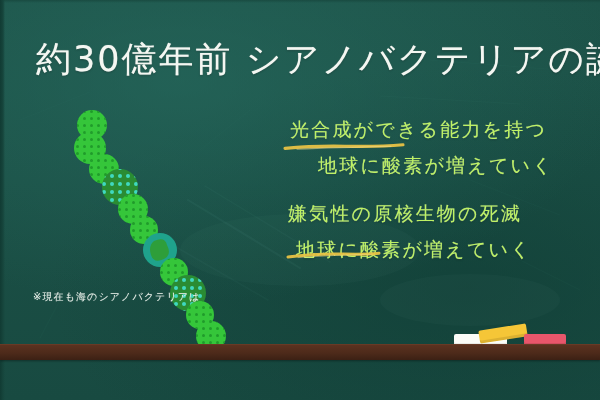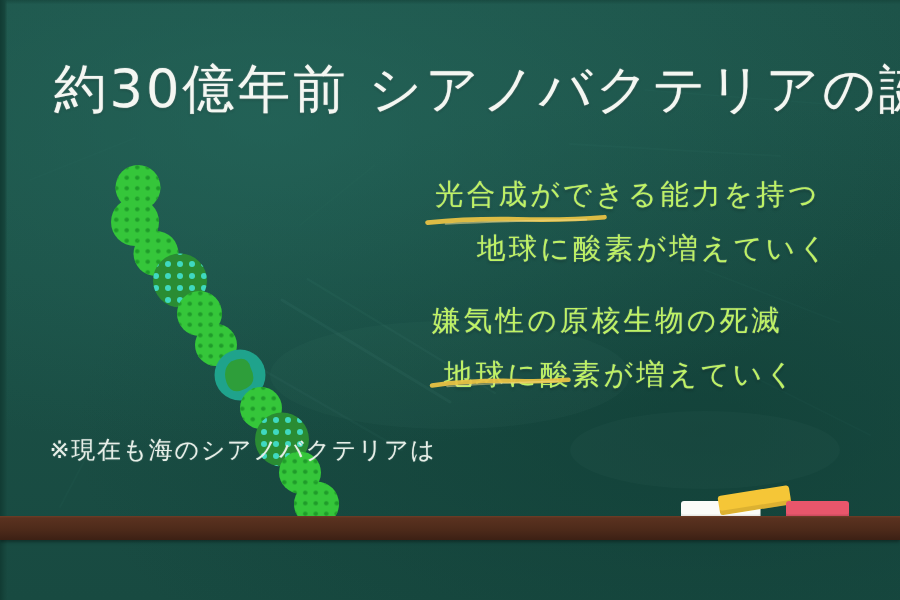--- a/index.html
+++ b/index.html
@@ -68,21 +68,21 @@
     text-shadow: 0 0 1px rgba(255,255,255,0.4), 0 1px 2px rgba(0,0,0,0.25);
   }
   .para.l1a { left: 290px; top: 117px; }
   .para.l1b { left: 292px; top: 153px; margin-left: 26px; }
   .para.l2a { left: 288px; top: 201px; }
   .para.l2b { left: 296px; top: 237px; }
 
   .note {
     position: absolute;
     color: #e7efe8;
-    font-size: 16px;
+    font-size: 10px;
     letter-spacing: 1.1px;
     white-space: nowrap;
     text-shadow: 0 0 1px rgba(255,255,255,0.35);
   }
   .note.n1 { left: 33px; top: 290px; }
   .note.n2 { left: 30px; top: 312px; }
 
   
   .underline {
     position: absolute;

